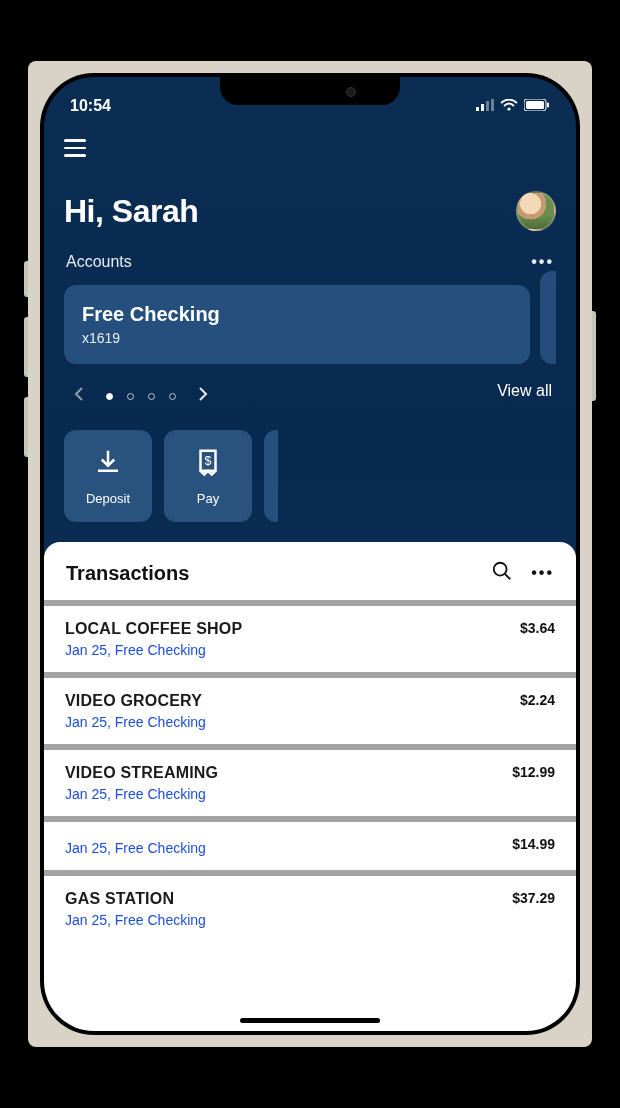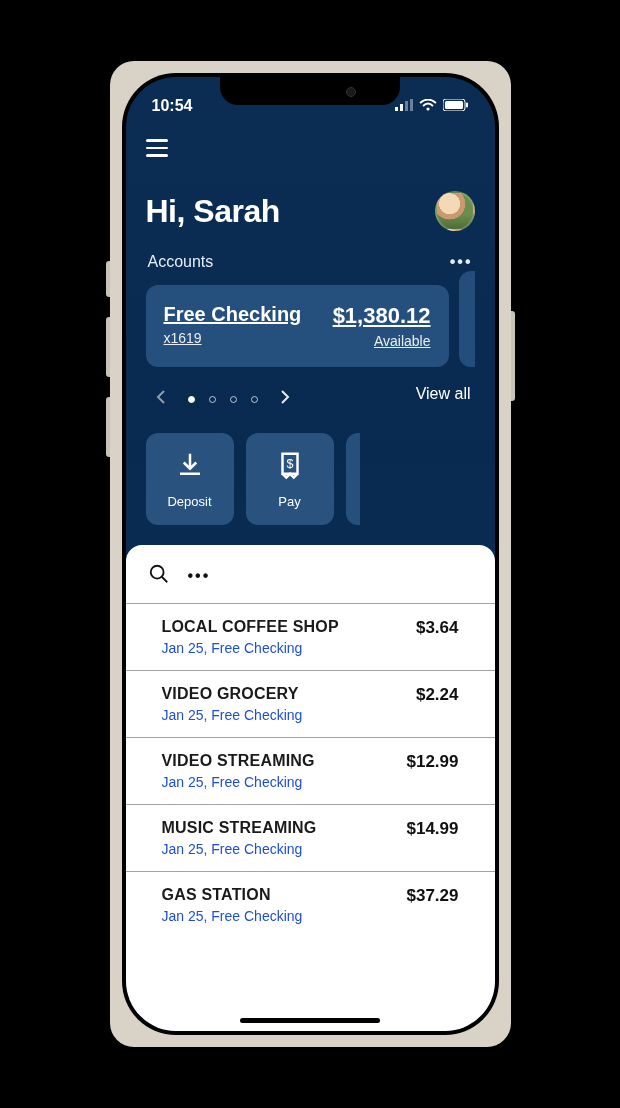--- a/index.html
+++ b/index.html
@@ -6,24 +6,24 @@
   body {
     width: 620px;
     height: 1108px;
     background: #000;
     font-family: -apple-system, BlinkMacSystemFont, "Segoe UI", Helvetica, Arial, sans-serif;
     display: flex;
     align-items: center;
     justify-content: center;
   }
   .phone-frame {
-    width: 401px;
+    width: 564px;
     height: 986px;
     background: #d8d3c6;
-    border-radius: 24px;
+    border-radius: 8px;
     padding: 12px;
     position: relative;
     box-shadow: 0 0 0 2px rgba(0,0,0,0.3);
   }
   .phone-inner {
     width: 100%;
     height: 100%;
     background: #000;
     border-radius: 54px;
     padding: 4px;
@@ -93,21 +93,21 @@
   }
   .dots-menu { letter-spacing:2px; font-weight:700;}
   .account-card {
     margin: 14px 0 0 0;
     background: rgba(61,111,163,0.55);
     border-radius: 12px;
     padding: 18px 18px;
     display:flex; justify-content:space-between;
     color:#fff;
   }
-  .account-card-wrap{display:flex; gap:10px;text-decoration:underline;}
+  .account-card-wrap{display:flex; gap:10px;}
   .acct-name { font-size:20px; font-weight:600;}
   .acct-sub { font-size:14px; opacity:0.9; margin-top:4px;}
   .acct-bal { font-size:22px; font-weight:700; text-align:right;}
   .acct-bal-sub { font-size:14px; opacity:0.9; text-align:right; margin-top:4px;}
   .account-peek {
     width:16px; border-radius:12px 0 0 12px;
     background: rgba(61,111,163,0.5);
   }
   .pager-row{
     display:flex; align-items:flex-start; justify-content:space-between;
@@ -141,27 +141,27 @@
     padding:18px 0 0 0;
     position:relative;
   }
   .tx-header{
     display:flex; align-items:center; justify-content:space-between;
     padding:0 22px 14px 22px;
   }
   .tx-title{font-size:20px;font-weight:700;color:#111;}
   .tx-icons{display:flex; gap:18px; align-items:center; color:#111;}
   .tx-item{
-    padding:14px 36px;
-    border-top:1px solid #a3a3a3;
+    padding:14px 21px;
+    border-top:6px solid #a3a3a3;
     display:flex; justify-content:space-between; align-items:flex-start;
   }
   .tx-name{font-size:16px; font-weight:700; color:#1a1a1a; letter-spacing:0.2px;}
   .tx-sub{font-size:14px; color:#1d4ed8; margin-top:4px;}
-  .tx-amt{font-size:17px; font-weight:700; color:#111;}
+  .tx-amt{font-size:14px; font-weight:700; color:#111;}
   .home-indicator{
     position:absolute; bottom:8px; left:50%; transform:translateX(-50%);
     width:140px; height:5px; background:#000; border-radius:3px;
   }
   .side-buttons{position:absolute; left:-4px; top:200px; width:4px;}
   .sb{width:4px; background:#c9c4b8; border-radius:3px 0 0 3px; margin-bottom:20px;}
   .sb1{height:36px;} .sb2{height:60px;} .sb3{height:60px;}
   .sb-right{position:absolute; right:-4px; top:250px; width:4px; height:90px; background:#c9c4b8; border-radius:0 3px 3px 0;}
 </style>
 </head>
@@ -222,24 +222,20 @@
           <span>Accounts</span>
           <span class="dots-menu">•••</span>
         </div>
 
         <div class="account-card-wrap">
           <div class="account-card" style="flex:1;">
             <div>
               <div class="acct-name">Free Checking</div>
               <div class="acct-sub">x1619</div>
             </div>
-            <div>
-              <div class="acct-bal">$1,380.12</div>
-              <div class="acct-bal-sub">Available</div>
-            </div>
           </div>
           <div class="account-peek"></div>
         </div>
 
         <div class="pager-row">
           <div class="pager-center">
             <span class="chev">
               <svg width="10" height="16" viewBox="0 0 10 16">
                   <path d="M8 2 L2 8 L8 14" stroke="#fff" stroke-width="2" fill="none" opacity="0.6"></path>
                 </svg>
@@ -278,20 +274,21 @@
                 </svg>
             </span>
             <span class="action-label">Pay</span>
           </div>
           <div class="action-peek"></div>
         </div>
       </div>
 
       <div class="transactions-panel">
         <div class="tx-header">
+          <span class="tx-title">Transactions</span>
           <div class="tx-icons">
             <span>
               <svg width="22" height="22" viewBox="0 0 24 24">
                   <circle cx="10" cy="10" r="7" stroke="#111" stroke-width="2" fill="none"></circle>
                   <path d="M15 15 l6 6" stroke="#111" stroke-width="2"></path>
                 </svg>
             </span>
             <span class="dots-menu" style="color:#111;">•••</span>
           </div>
         </div>
@@ -312,21 +309,20 @@
         </div>
         <div class="tx-item">
           <div>
             <div class="tx-name">VIDEO STREAMING</div>
             <div class="tx-sub">Jan 25, Free Checking</div>
           </div>
           <div class="tx-amt">$12.99</div>
         </div>
         <div class="tx-item">
           <div>
-            <div class="tx-name">MUSIC STREAMING</div>
             <div class="tx-sub">Jan 25, Free Checking</div>
           </div>
           <div class="tx-amt">$14.99</div>
         </div>
         <div class="tx-item">
           <div>
             <div class="tx-name">GAS STATION</div>
             <div class="tx-sub">Jan 25, Free Checking</div>
           </div>
           <div class="tx-amt">$37.29</div>

